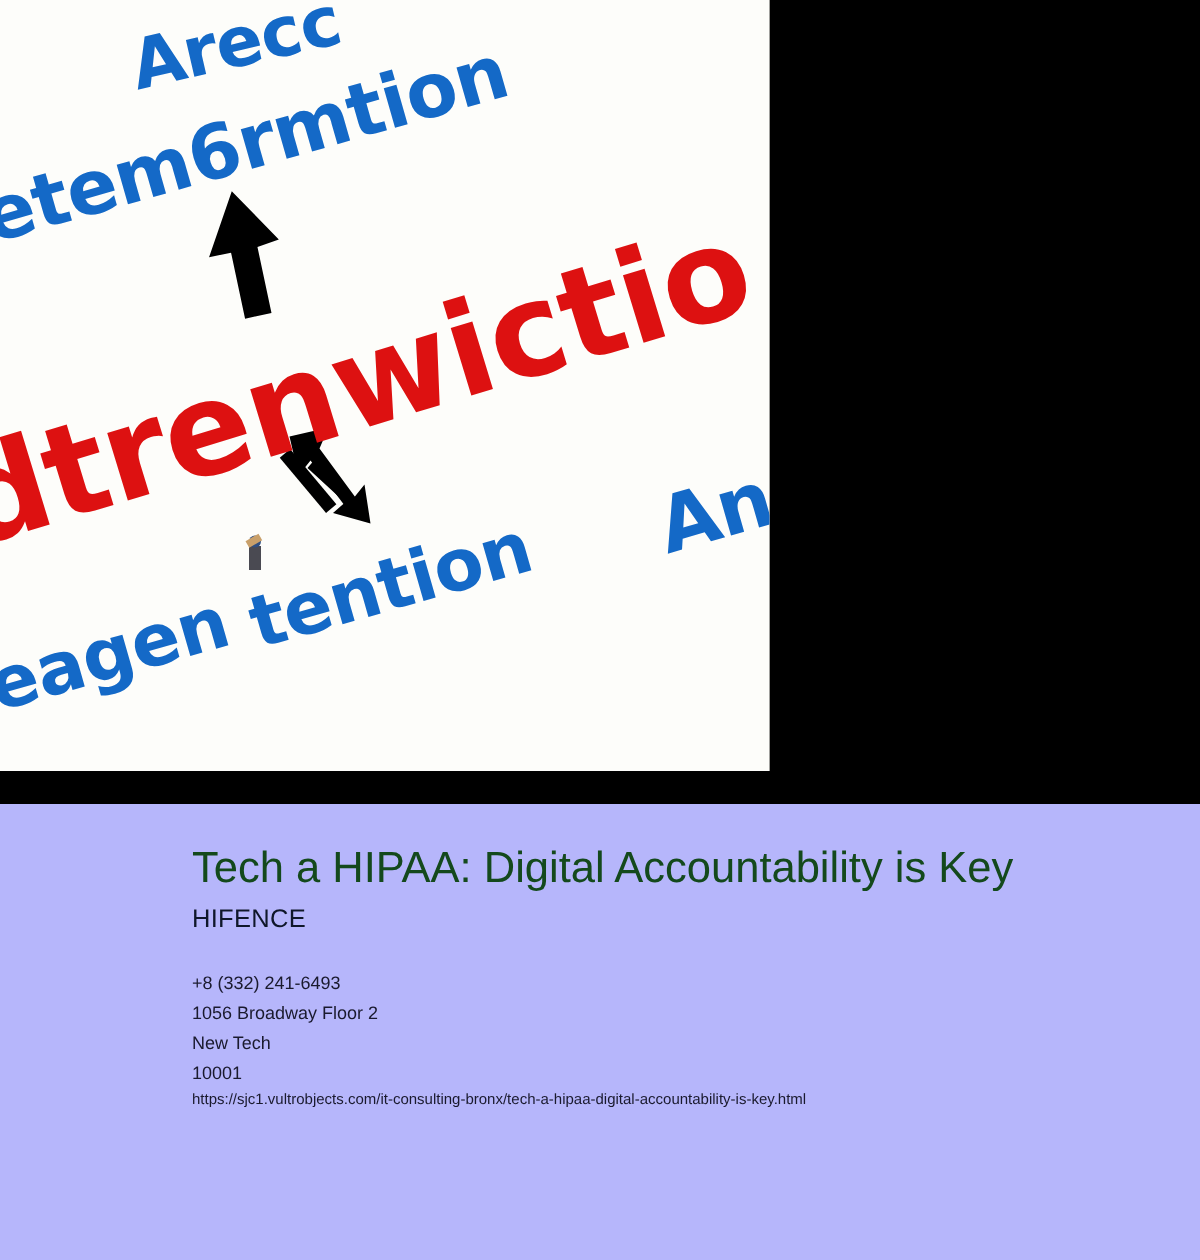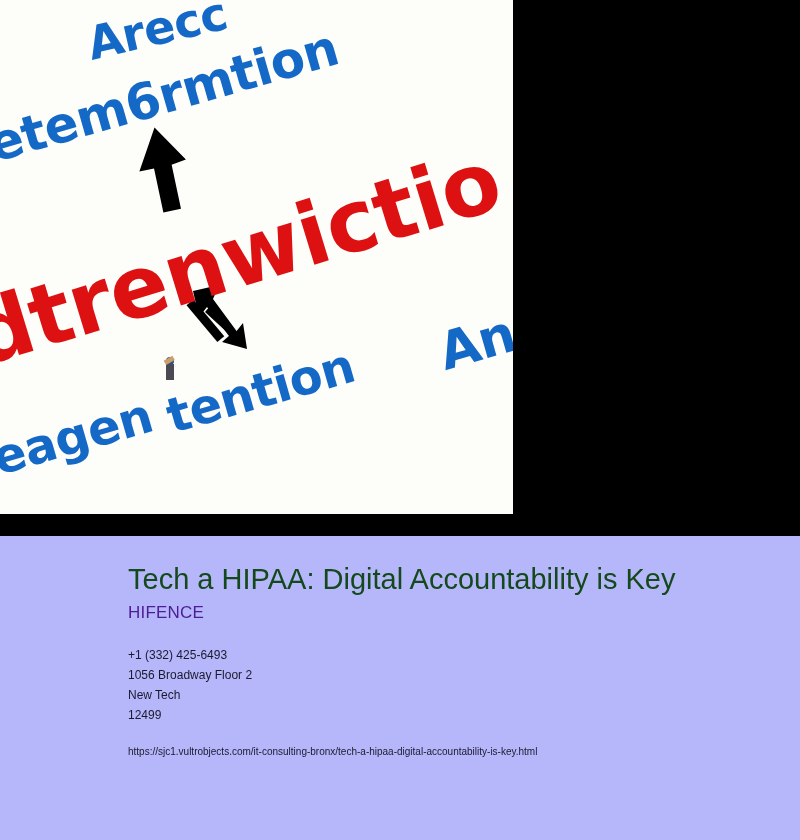--- a/index.html
+++ b/index.html
@@ -122,21 +122,21 @@
     color: #14491c;
     font-family: "Liberation Sans", sans-serif;
     font-size: 29px;
     font-weight: normal;
     line-height: 1.08;
     margin: 0;
     max-width: 570px;
   }
 
   #brand-name {
-    color: #4c1d95;
+    color: #0f172a;
     font-family: "Liberation Sans", sans-serif;
     font-size: 17px;
     font-weight: normal;
     margin: 8px 0 0 0;
     letter-spacing: 0.2px;
   }
 
   #contact-block {
     margin-top: 22px;
   }
@@ -146,21 +146,21 @@
     font-family: "Liberation Sans", sans-serif;
     font-size: 12px;
     line-height: 20px;
   }
 
   #source-url {
     color: #1a1a2e;
     font-family: "Liberation Sans", sans-serif;
     font-size: 10px;
     line-height: 18px;
-    margin-top: 18px;
+    margin-top: 0;
     text-decoration: none;
     display: block;
     white-space: nowrap;
   }
 </style>
 </head>
 <body>
 
 <div id="page">
 
@@ -195,24 +195,24 @@
   </div>
 
   <div id="info-panel">
     <div id="info-inner">
 
       <h1 id="page-title">Tech a HIPAA: Digital Accountability is Key</h1>
 
       <div id="brand-name">HIFENCE</div>
 
       <div id="contact-block">
-        <div class="contact-line">+1 (332) 425-6493</div>
+        <div class="contact-line">+8 (332) 241-6493</div>
         <div class="contact-line">1056 Broadway Floor 2</div>
         <div class="contact-line">New Tech</div>
-        <div class="contact-line">12499</div>
+        <div class="contact-line">10001</div>
       </div>
 
       <a id="source-url" href="#">https://sjc1.vultrobjects.com/it-consulting-bronx/tech-a-hipaa-digital-accountability-is-key.html</a>
 
     </div>
   </div>
 
 </div>
 
 </body></html>

